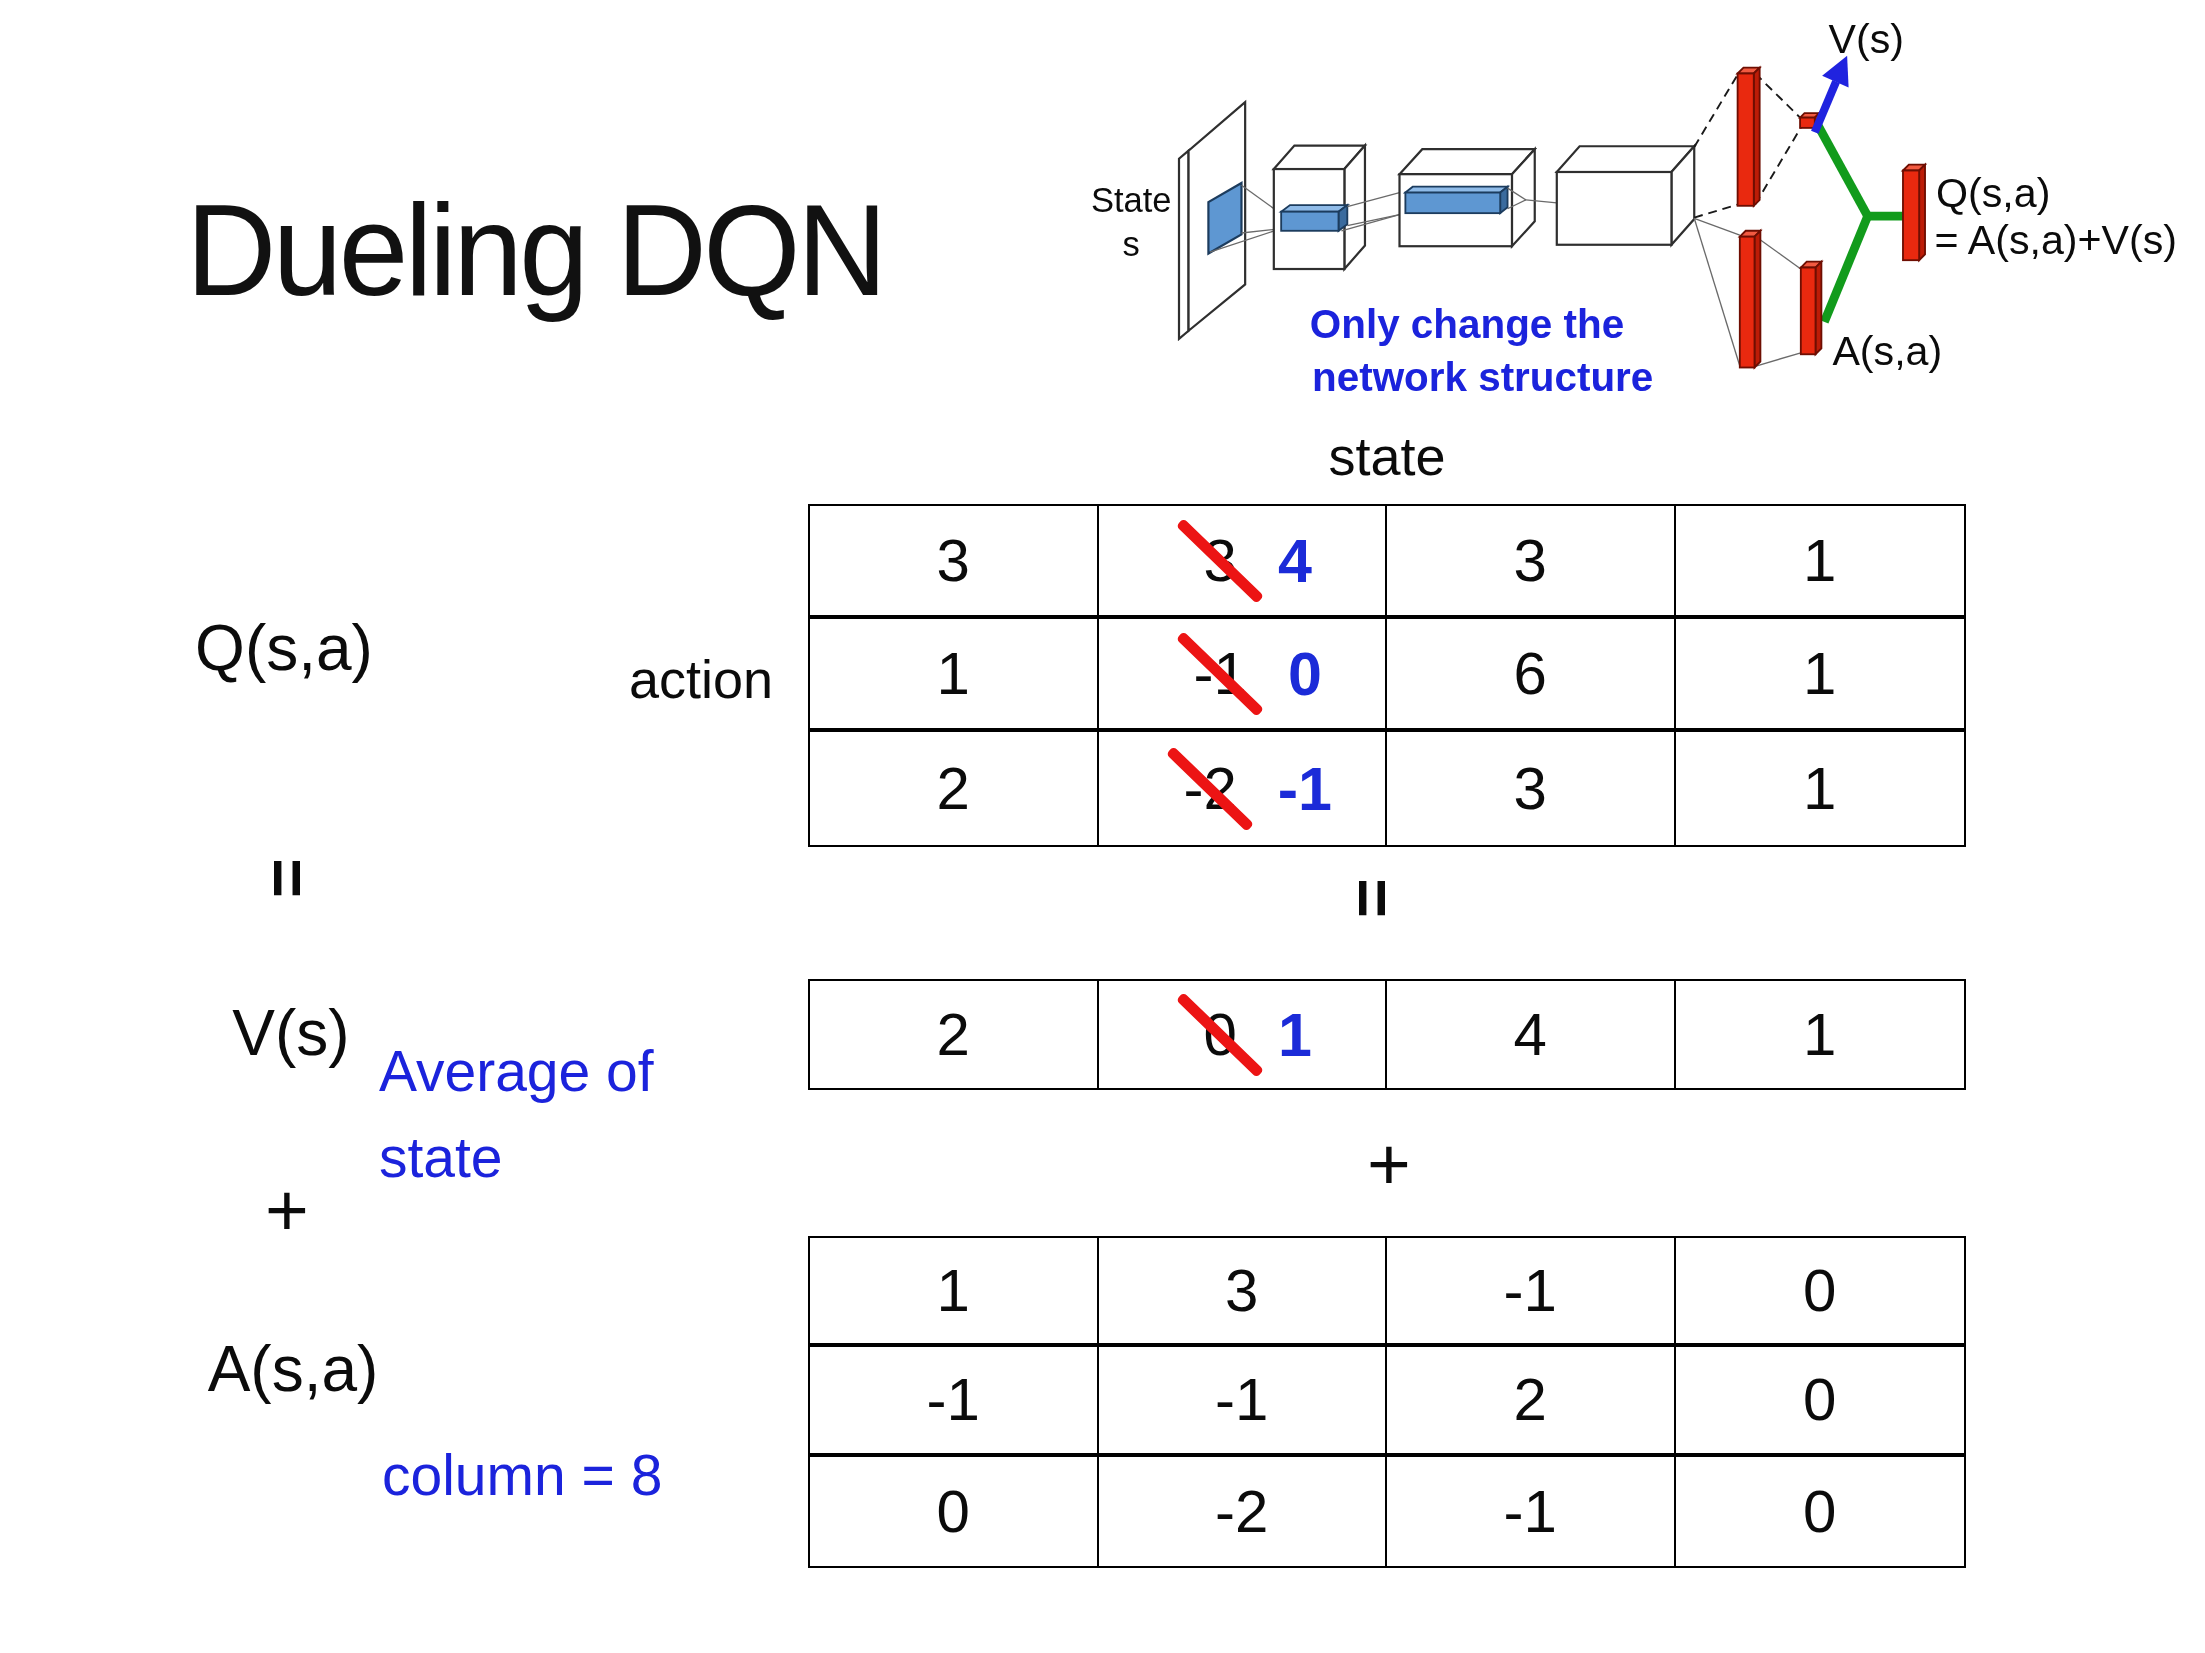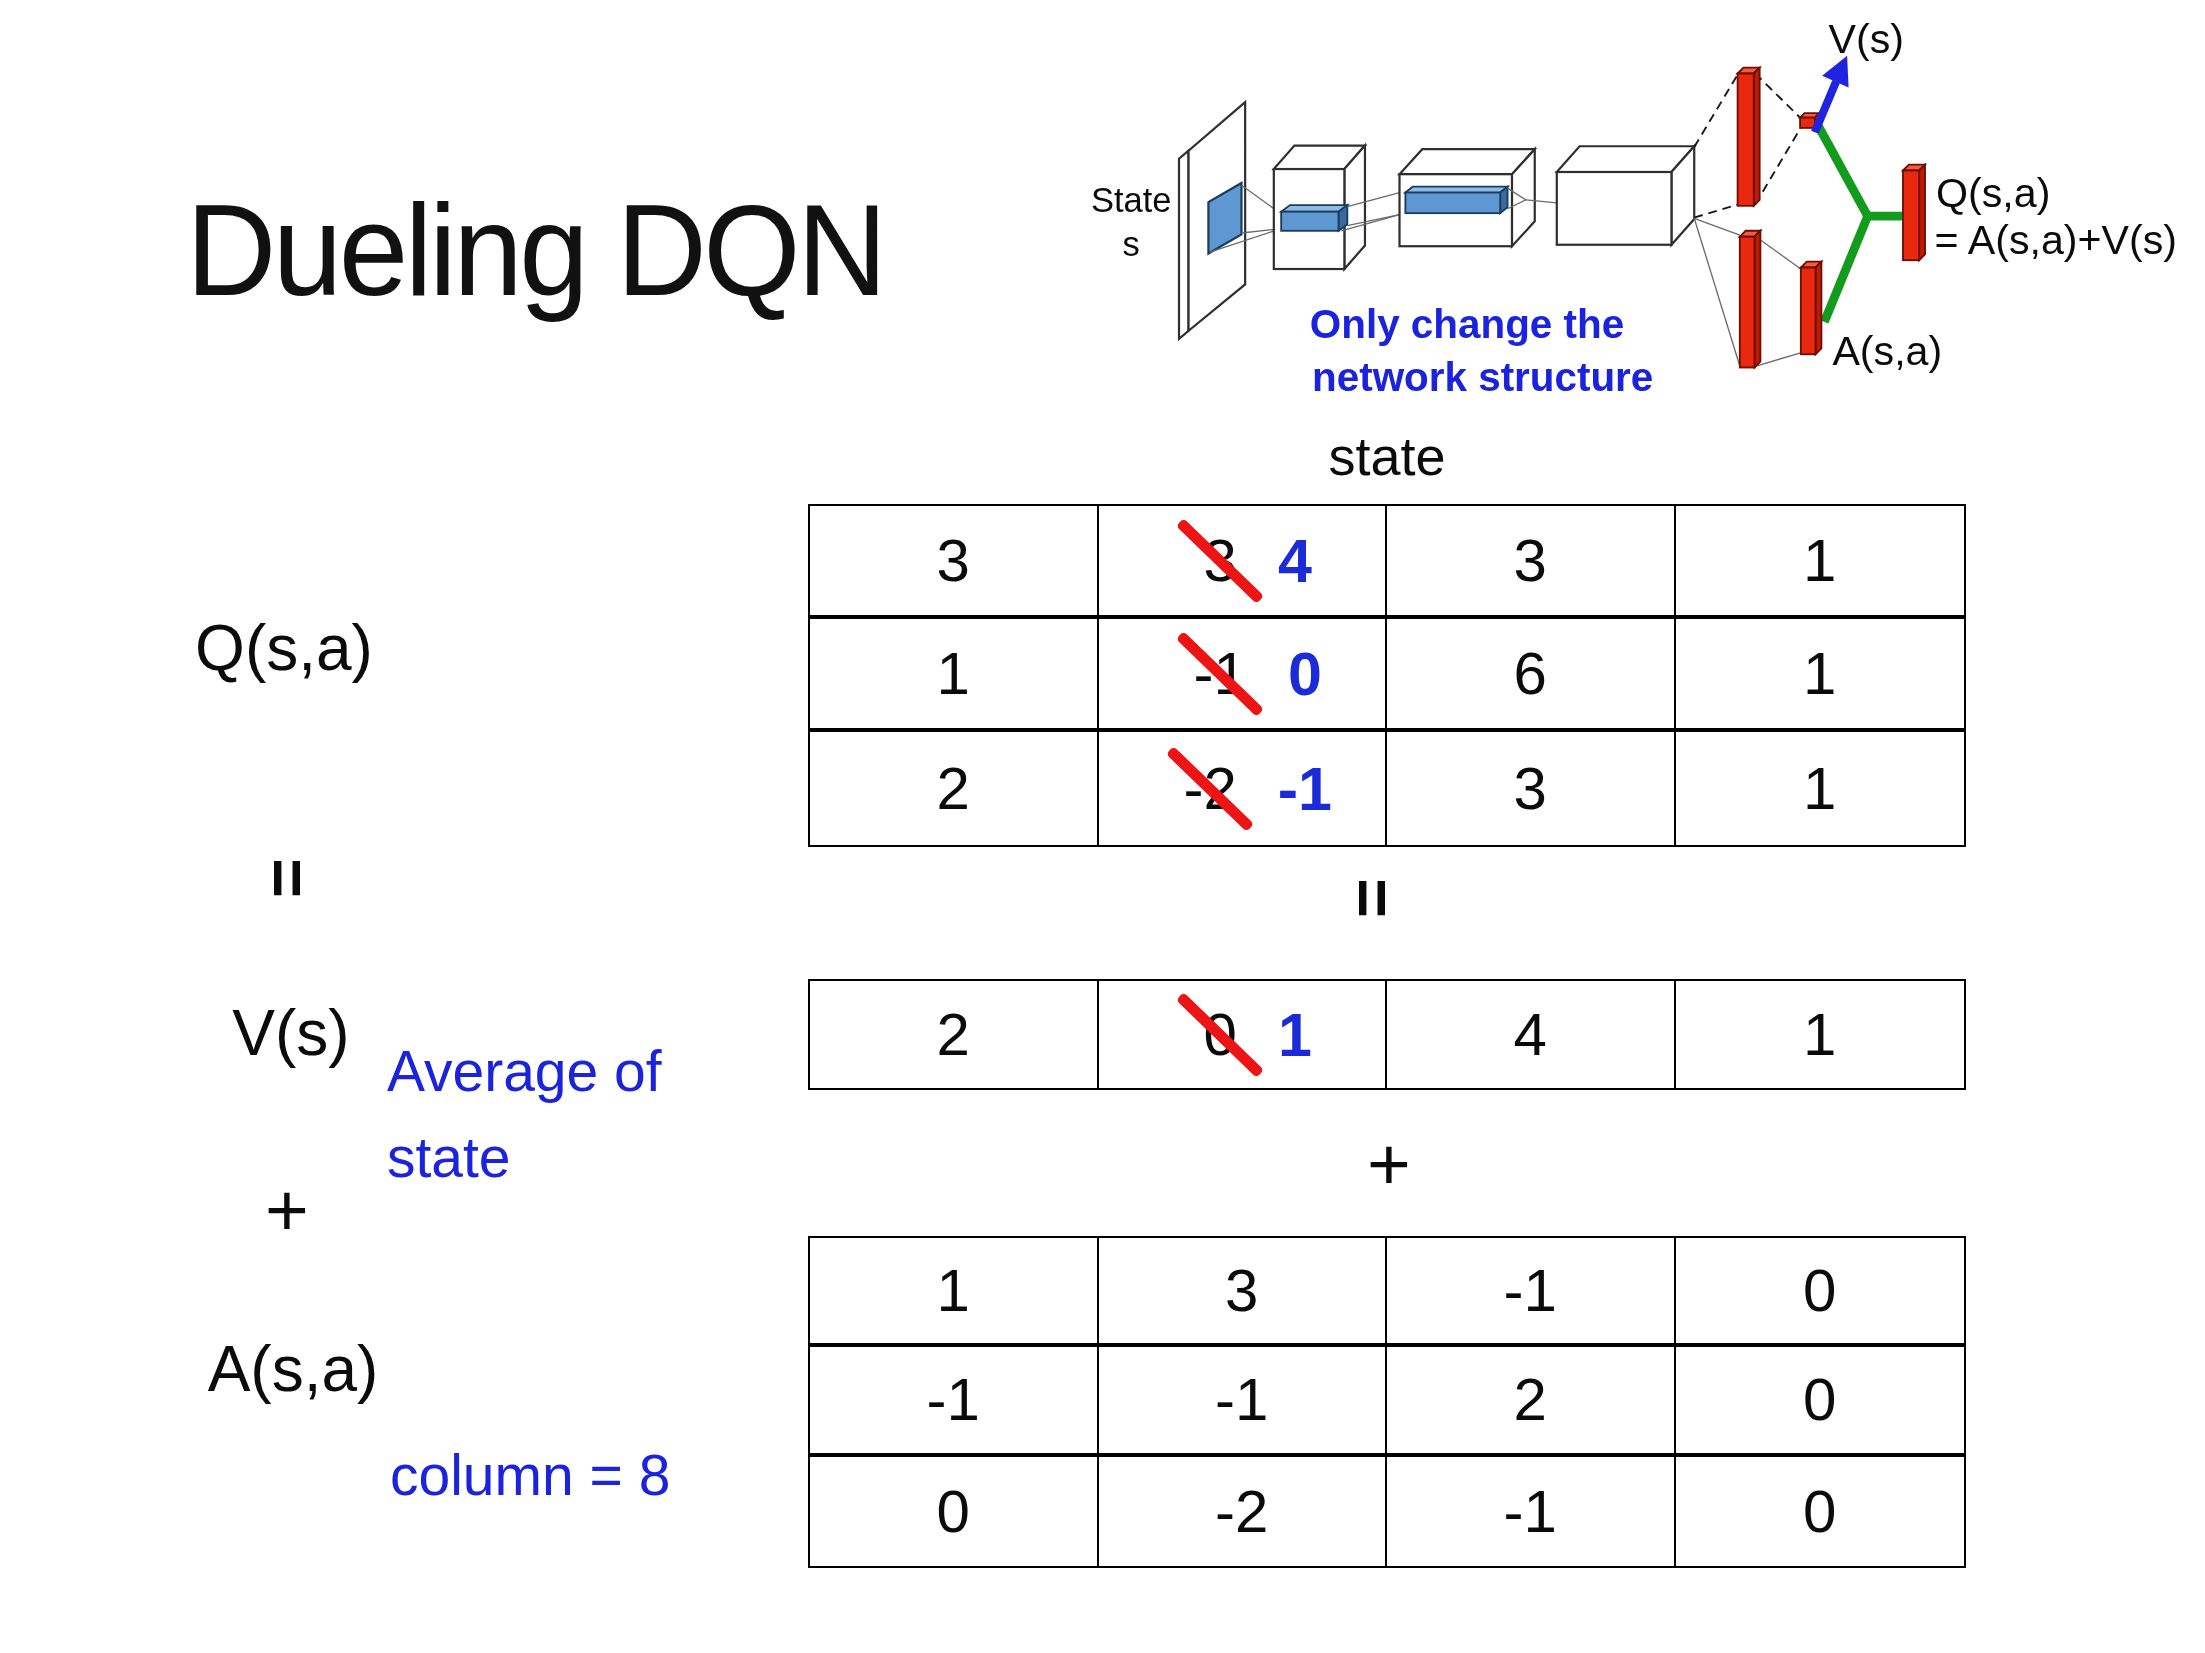--- a/index.html
+++ b/index.html
@@ -20,21 +20,21 @@
   .rail{transform:translate(-50%,-50%);font-size:64px;white-space:nowrap;}
   .q-rail{left:284px;top:648px;}
   .v-rail{left:291px;top:1033px;}
   .a-rail{left:293px;top:1369px;}
   .plus-left{left:287px;top:1210px;font-size:75px;}
   .plus-mid{left:1389px;top:1164px;font-size:75px;}
   .rot-eq{transform:translate(-50%,-50%) rotate(90deg);font-size:68px;font-weight:600;}
   .eq-left{left:288px;top:878px;}
   .eq-mid{left:1373px;top:898px;}
 
-  .blue-note{color:var(--text-blue);font-size:57px;line-height:86px;white-space:nowrap;margin-left:8px;}
+  .blue-note{color:var(--text-blue);font-size:57px;line-height:86px;white-space:nowrap;}
   .avg-note{left:379px;top:1028px;}
   .sum-note{left:382px;top:1432px;}
 
   
   .vtable{display:grid;grid-template-columns:repeat(4,1fr);
           border:2.9px solid #000;background:#fff;box-sizing:border-box;}
   .q-table{left:808px;top:504px;width:1158px;height:343px;grid-template-rows:repeat(3,1fr);}
   .v-table{left:808px;top:979px;width:1158px;height:111px;grid-template-rows:1fr;}
   .a-table{left:808px;top:1236px;width:1158px;height:332px;grid-template-rows:repeat(3,1fr);}
 
@@ -171,20 +171,21 @@
     <text x="1538" y="348" font-size="47" text-anchor="middle" fill="#0b0b0b">s</text>
     <text x="2538" y="72" font-size="56" text-anchor="middle" fill="#0b0b0b">V(s)</text>
     <text x="2633" y="282" font-size="56" fill="#0b0b0b">Q(s,a)</text>
     <text x="2631" y="346" font-size="56" fill="#0b0b0b">= A(s,a)+V(s)</text>
     <text x="2492" y="496" font-size="56" fill="#0b0b0b">A(s,a)</text>
     <text x="1781" y="460" font-size="55" font-weight="600" fill="#1B23DC">Only change the</text>
     <text x="1784" y="532" font-size="55" font-weight="600" fill="#1B23DC">network structure</text>
   </svg>
 
   <div class="abs state-header">state</div>
+  <div class="abs action-header">action</div>
 
   <div class="abs rail q-rail">Q(s,a)</div>
   <div class="abs rot-eq eq-left">=</div>
   <div class="abs rail v-rail">V(s)</div>
   <div class="abs rail plus-left">+</div>
   <div class="abs rail a-rail">A(s,a)</div>
 
   <div class="abs blue-note avg-note">
     <div>Average of</div>
     <div>state</div>

